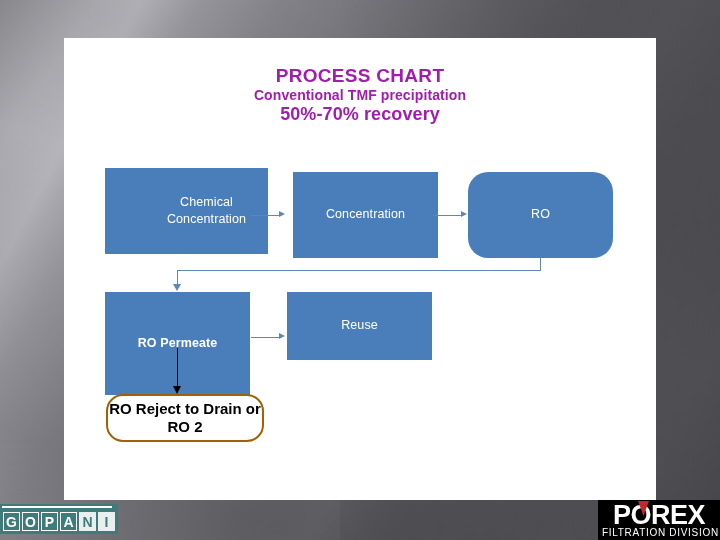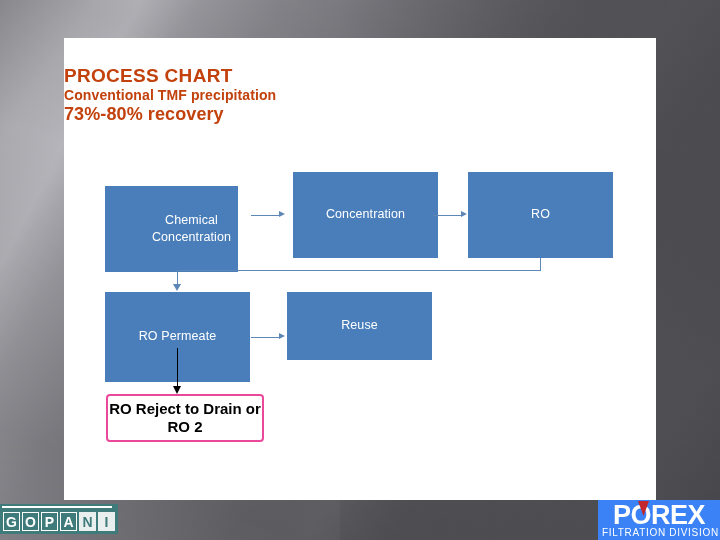--- a/index.html
+++ b/index.html
@@ -75,22 +75,22 @@
     height: 462px;
     background: #ffffff;
   }
 
   
   .title-block {
     position: absolute;
     left: 0;
     top: 26px;
     width: 592px;
-    text-align: left;
-    color: #c2410c;
+    text-align: center;
+    color: #a21caf;
     font-weight: bold;
     line-height: 1.22;
   }
   .title-line {
     display: block;
     white-space: nowrap;
   }
   .t1 { font-size: 19px; letter-spacing: 0.3px; }
   .t2 { font-size: 14px; letter-spacing: 0.1px; }
   .t3 { font-size: 18px; letter-spacing: 0.1px; }
@@ -109,22 +109,22 @@
     padding: 0 6px;
     box-sizing: border-box;
     letter-spacing: 0.1px;
   }
   .pbox span { display: block; }
 
   
   .rbox {
     position: absolute;
     background: #ffffff;
-    border: 2px solid #ec4899;
-    border-radius: 4px;
+    border: 2px solid #a16207;
+    border-radius: 17px;
     color: #000000;
     font-weight: bold;
     font-size: 15px;
     line-height: 1.22;
     display: flex;
     align-items: center;
     justify-content: center;
     text-align: center;
     box-sizing: border-box;
   }
@@ -201,21 +201,21 @@
     border-color: #e9eeee;
   }
 
   
   #porex {
     position: absolute;
     left: 598px;
     top: 500px;
     width: 122px;
     height: 40px;
-    background: #3b82f6;
+    background: #000000;
     box-sizing: border-box;
     padding: 2px 4px 1px 4px;
   }
   #porex .wordmark {
     position: relative;
     color: #ffffff;
     font-size: 27px;
     font-weight: bold;
     letter-spacing: -0.5px;
     line-height: 26px;
@@ -249,43 +249,43 @@
   <div class="bg-base"></div>
   <div class="bg-sheen-a"></div>
   <div class="bg-sheen-b"></div>
   <div class="bg-dark-right"></div>
 
   <div id="canvas">
 
     <div class="title-block">
       <span class="title-line t1">PROCESS CHART</span>
       <span class="title-line t2">Conventional TMF precipitation</span>
-      <span class="title-line t3">73%-80% recovery</span>
-    </div>
-
-    <div class="pbox" style="left:41px; top:148px; width:133px; height:86px;padding-left:46px;">
+      <span class="title-line t3">50%-70% recovery</span>
+    </div>
+
+    <div class="pbox" style="left:41px; top:130px; width:163px; height:86px;padding-left:46px;">
       <div>
         <span>Chemical</span>
         <span>Concentration</span>
       </div>
     </div>
 
     <div class="pbox" style="left:229px; top:134px; width:145px; height:86px;">
       <div>
         <span>Concentration</span>
       </div>
     </div>
 
-    <div class="pbox" style="left:404px; top:134px; width:145px; height:86px;">
+    <div class="pbox" style="left:404px; top:134px; width:145px; height:86px;border-radius:20px;">
       <div>
         <span>RO</span>
       </div>
     </div>
 
-    <div class="pbox" style="left:41px; top:254px; width:145px; height:90px;">
+    <div class="pbox" style="left:41px; top:254px; width:145px; height:103px;font-weight:bold;">
       <div>
         <span>RO Permeate</span>
       </div>
     </div>
 
     <div class="pbox" style="left:223px; top:254px; width:145px; height:68px;">
       <div>
         <span>Reuse</span>
       </div>
     </div>

